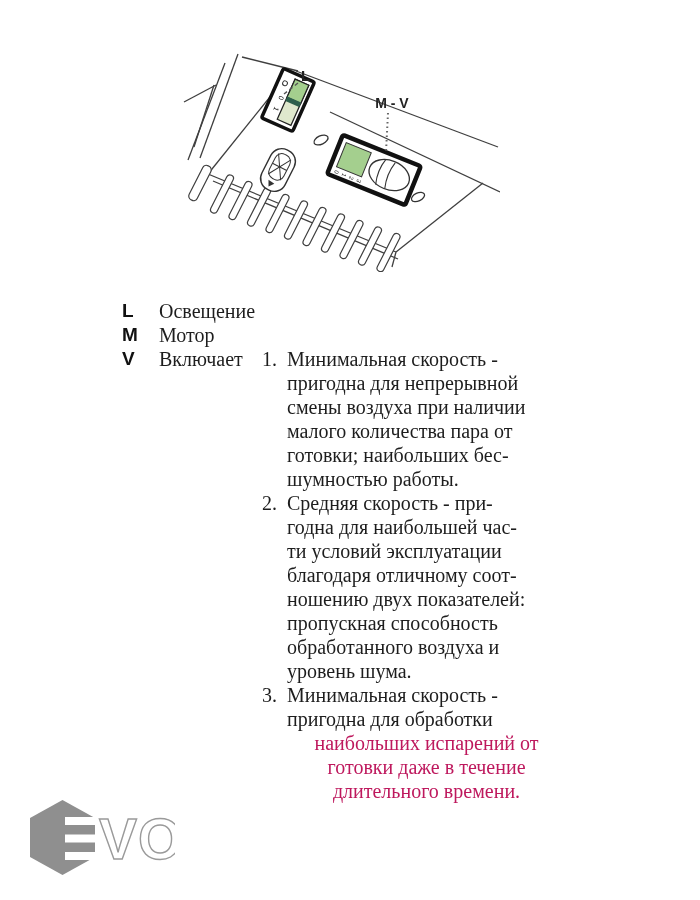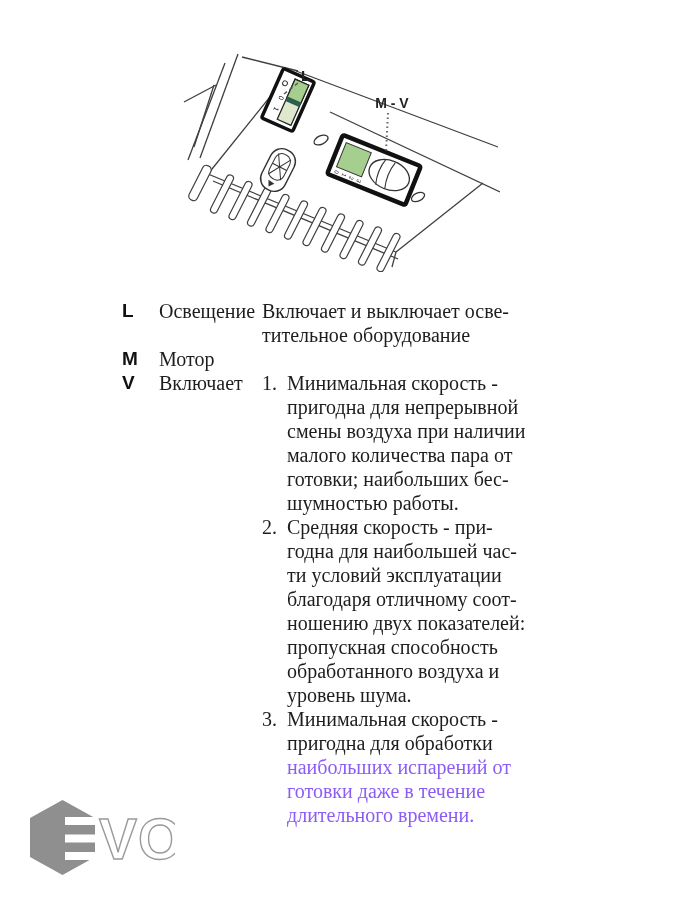--- a/index.html
+++ b/index.html
@@ -18,21 +18,21 @@
   .key{
     flex:0 0 37px;font-family:"Liberation Sans",sans-serif;
     font-weight:bold;font-size:19px;line-height:24px;color:#111;
   }
   .cname{flex:0 0 103px;}
   .cdesc{flex:1;}
   .pre{white-space:pre-line;}
   .li{display:flex;align-items:flex-start;}
   .num{flex:0 0 25px;}
   .litext{flex:1;}
-  .gray{color:#8b5cf6;}
+  .gray{color:#be185d;text-align:center;}
   
   .logo{position:absolute;left:25px;top:793px;width:150px;height:90px;}
   svg text{font-family:"Liberation Sans",sans-serif;}
 </style>
 </head>
 <body>
 
 <svg class="diagram" viewBox="0 0 320 222" xmlns="http://www.w3.org/2000/svg">
   <g stroke="#3f3f3f" stroke-width="1.3" fill="none">
 
@@ -126,22 +126,20 @@
 
   <line x1="208" y1="63" x2="206" y2="102" stroke="#666" stroke-width="2" stroke-dasharray="1.5,3"></line>
   <text x="212" y="58" font-size="14" font-weight="bold" fill="#222" text-anchor="middle">M - V</text>
 </svg>
 
 <main class="manual">
 
   <div class="row">
     <span class="key">L</span>
     <span class="cname">Освещение</span>
-    <div class="cdesc pre">Включает и выключает осве-
-тительное оборудование</div>
   </div>
 
   <div class="row">
     <span class="key">M</span>
     <span class="cname">Мотор</span>
   </div>
 
   <div class="row">
     <span class="key">V</span>
     <span class="cname">Включает</span>

